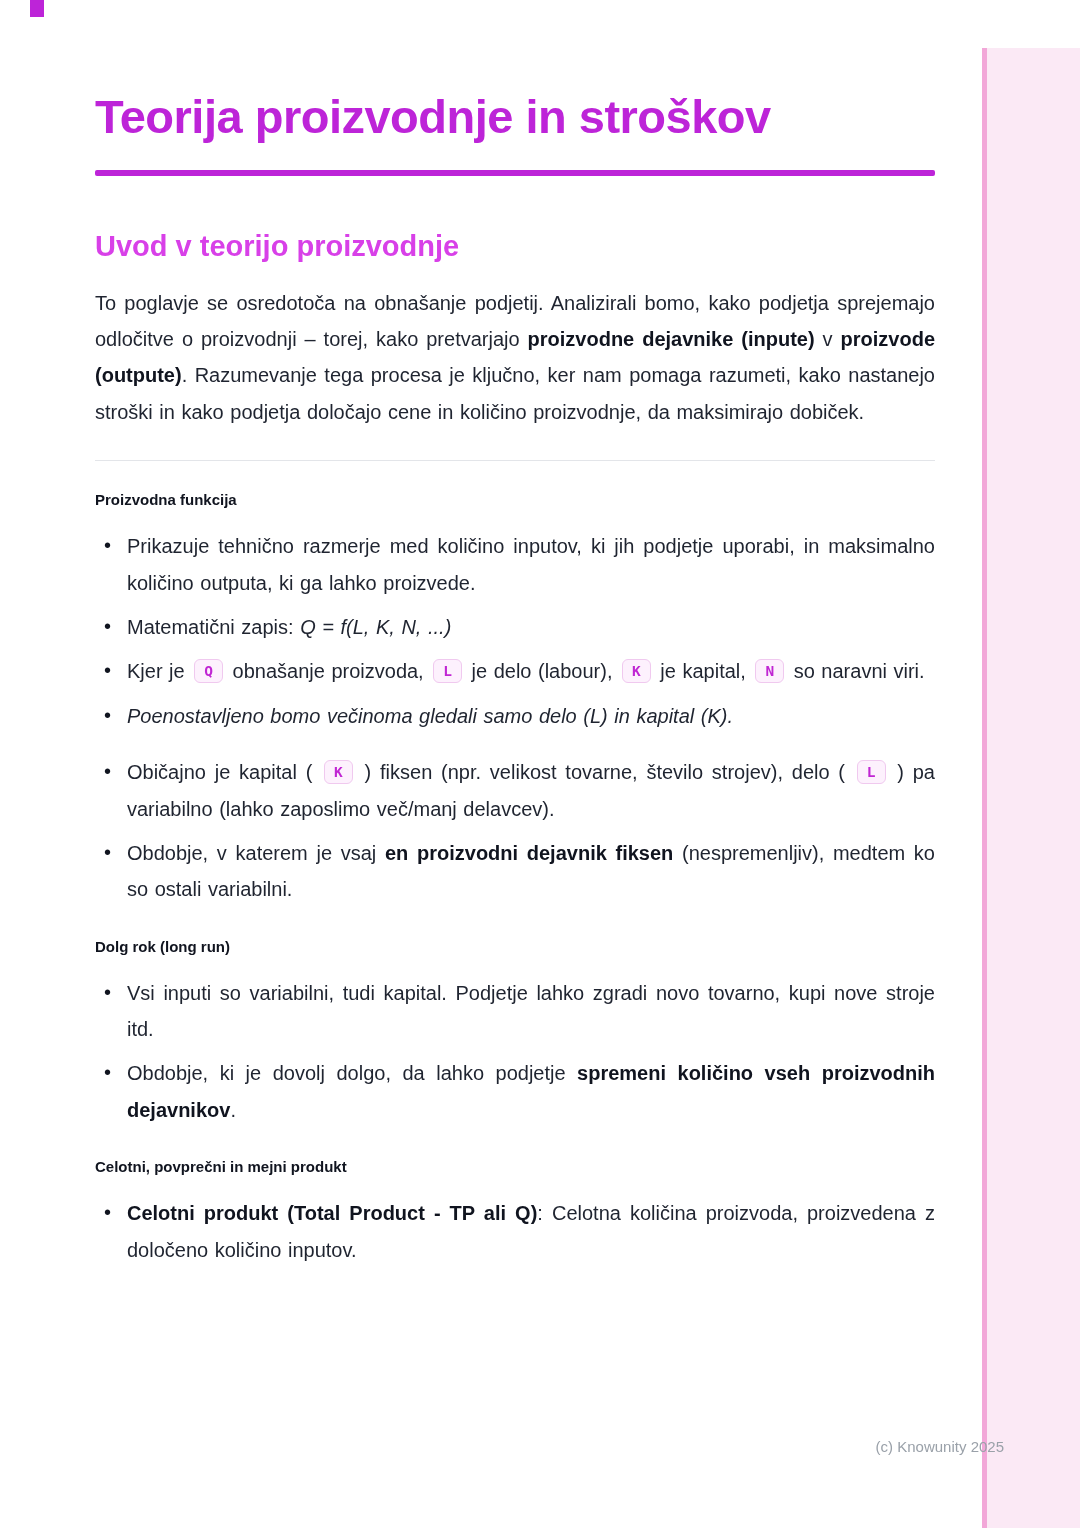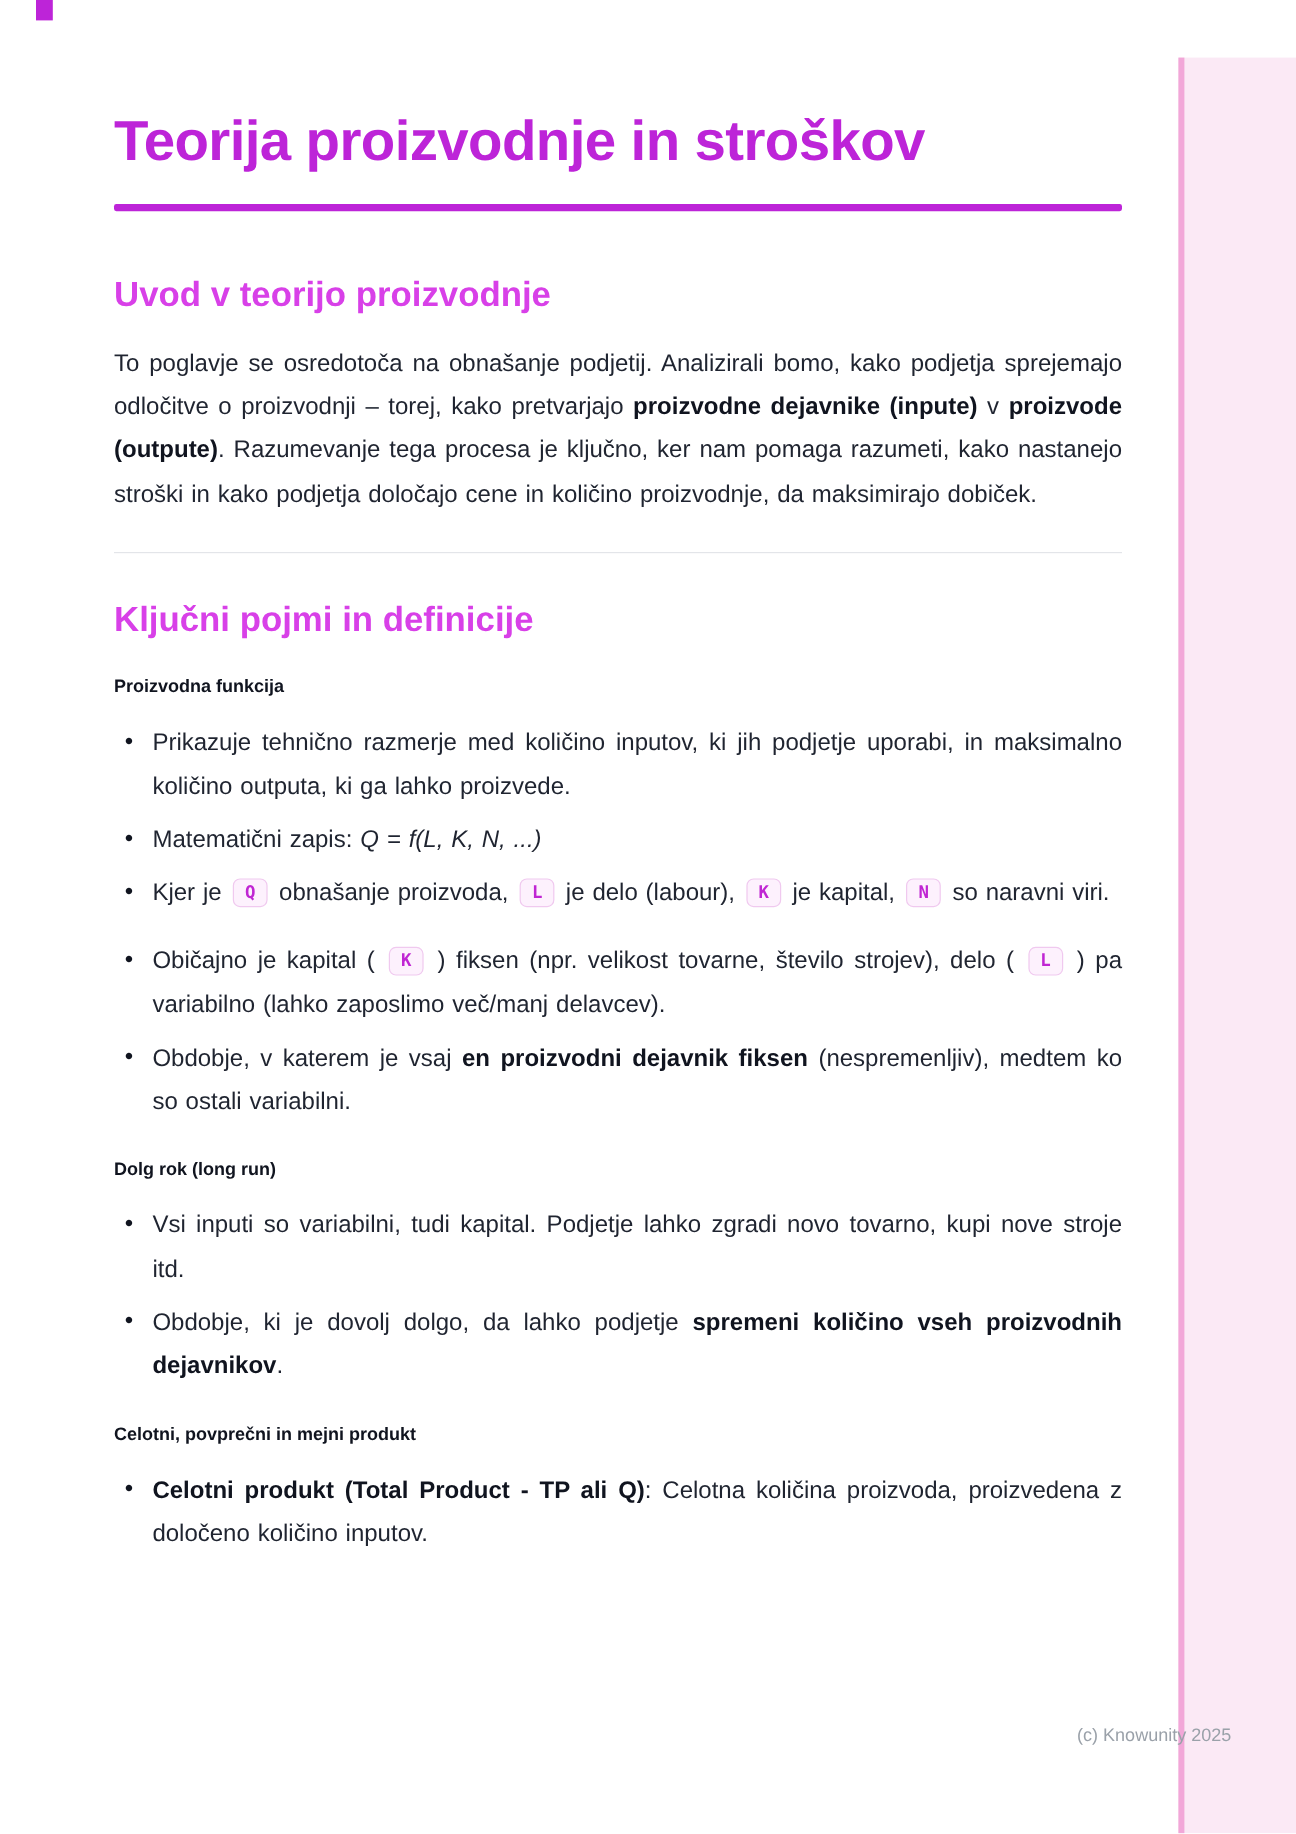--- a/index.html
+++ b/index.html
@@ -32,21 +32,21 @@
   }
   .side-panel {
     position: absolute;
     top: 48px; right: 0;
     width: 98px; height: 1480px;
     background: var(--sidebar_bg);
     border-left: 5px solid var(--sidebar_line);
   }
   .watermark {
     position: absolute;
-    top: 1438px; right: 54px;
+    top: 1438px; right: 76px;
     font-size: 15px;
     color: var(--watermark);
     z-index: 3;
     white-space: nowrap;
   }
   .content {
     position: relative;
     z-index: 2;
     padding: 91px 145px 0 95px; 
   }
@@ -144,27 +144,27 @@
   <div class="content">
 
     <h1 class="title">Teorija proizvodnje in stroškov</h1>
     <div class="title-rule"></div>
 
     <h2 class="section">Uvod v teorijo proizvodnje</h2>
     <p class="lead"><span>To poglavje se osredotoča na obnašanje podjetij. Analizirali bomo, kako podjetja sprejemajo odločitve o proizvodnji – torej, kako pretvarjajo </span><span class="b">proizvodne dejavnike (inpute)</span><span> v </span><span class="b">proizvode (outpute)</span><span>. Razumevanje tega procesa je ključno, ker nam pomaga razumeti, kako nastanejo stroški in kako podjetja določajo cene in količino proizvodnje, da maksimirajo dobiček.</span></p>
 
     <hr class="divider">
 
-    <h2 class="section key">Ključni pojmi in definicije</h2>
 
     <h3 class="sub">Proizvodna funkcija</h3>
     <ul class="bullets">
       <li><span>Prikazuje tehnično razmerje med količino inputov, ki jih podjetje uporabi, in maksimalno količino outputa, ki ga lahko proizvede.</span></li>
       <li><span>Matematični zapis: </span><span class="math">Q = f(L, K, N, ...)</span></li>
       <li><span>Kjer je </span><span class="badge">Q</span><span> obnašanje proizvoda, </span><span class="badge">L</span><span> je delo (labour), </span><span class="badge">K</span><span> je kapital, </span><span class="badge">N</span><span> so naravni viri.</span></li>
+      <li><span class="i">Poenostavljeno bomo večinoma gledali samo delo (L) in kapital (K).</span></li>
     </ul>
 
     <ul class="bullets">
       <li><span>Običajno je kapital ( </span><span class="badge">K</span><span> ) fiksen (npr. velikost tovarne, število strojev), delo ( </span><span class="badge">L</span><span> ) pa variabilno (lahko zaposlimo več/manj delavcev).</span></li>
       <li><span>Obdobje, v katerem je vsaj </span><span class="b">en proizvodni dejavnik fiksen</span><span> (nespremenljiv), medtem ko so ostali variabilni.</span></li>
     </ul>
 
     <h3 class="sub">Dolg rok (long run)</h3>
     <ul class="bullets">
       <li><span>Vsi inputi so variabilni, tudi kapital. Podjetje lahko zgradi novo tovarno, kupi nove stroje itd.</span></li>

